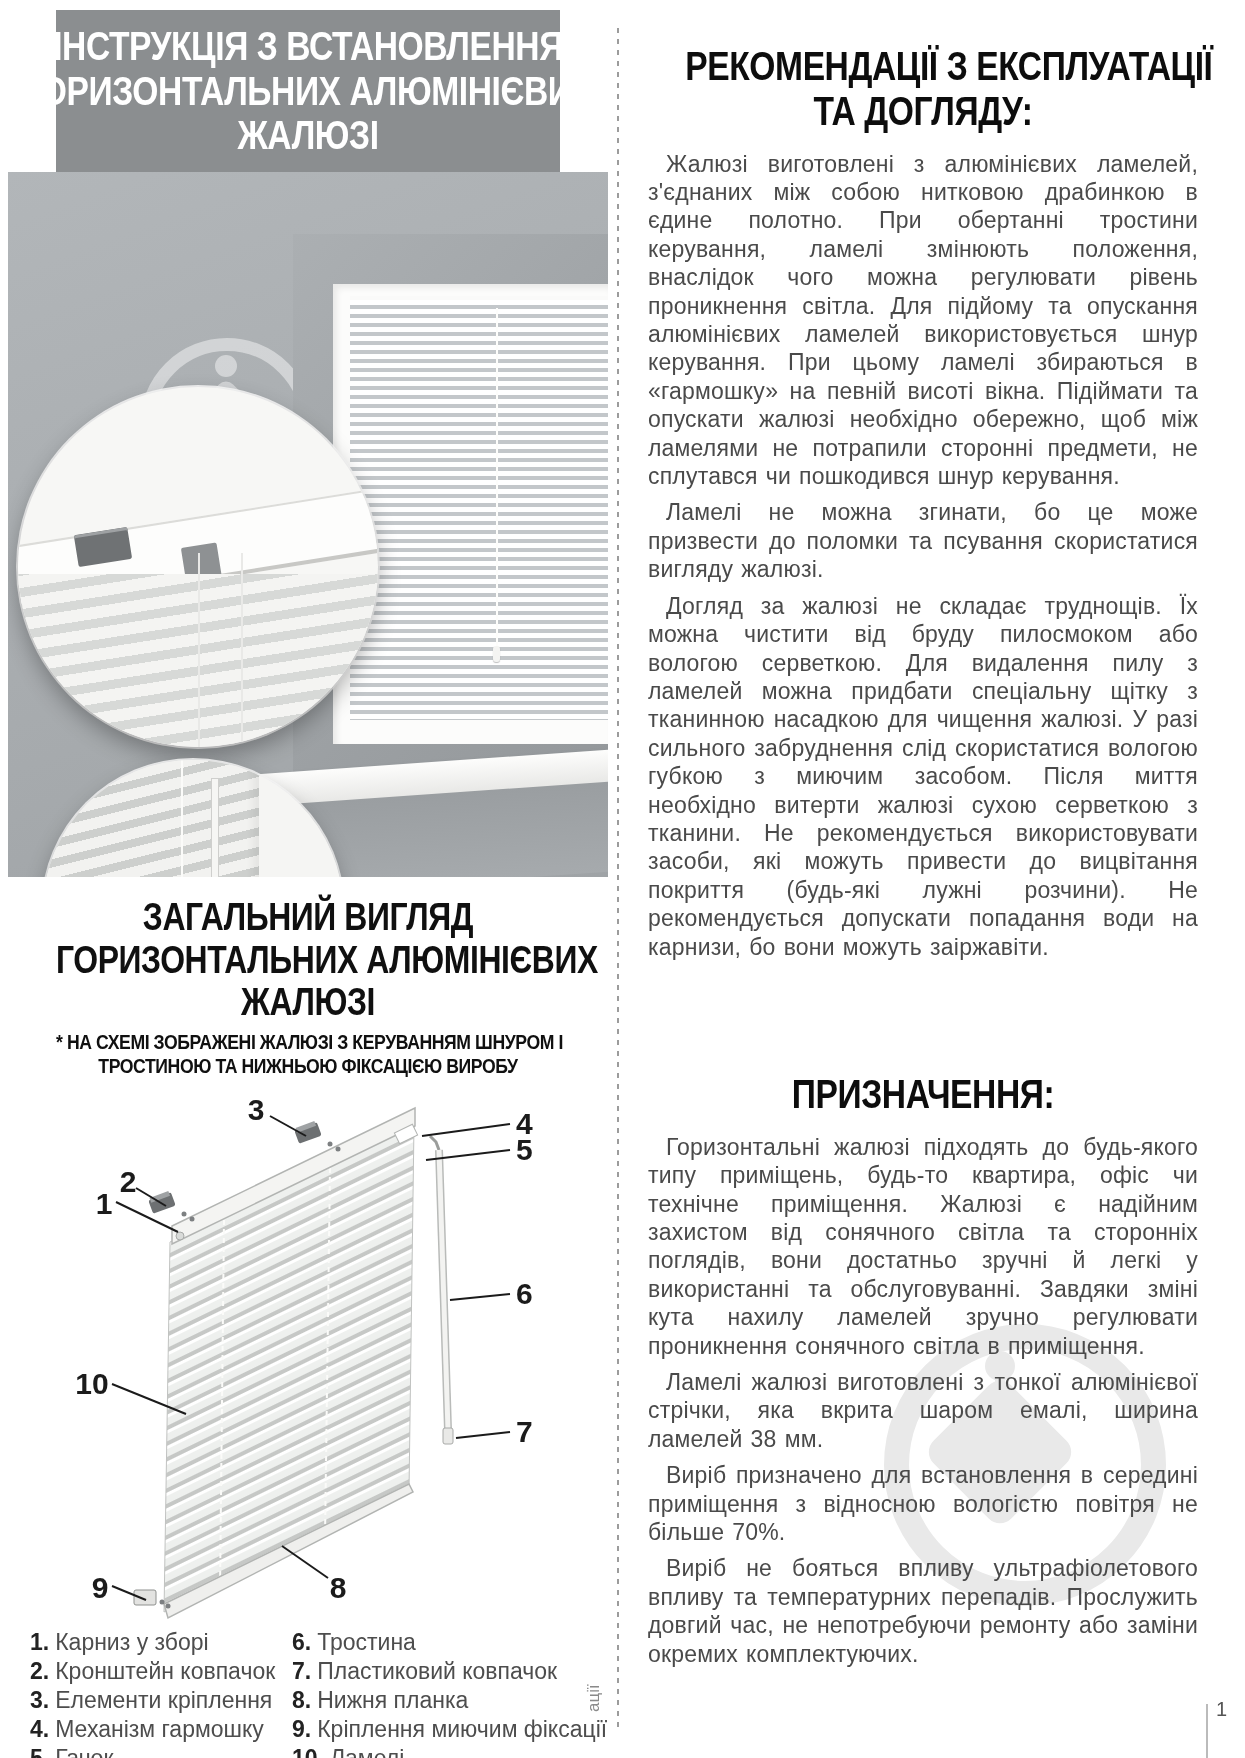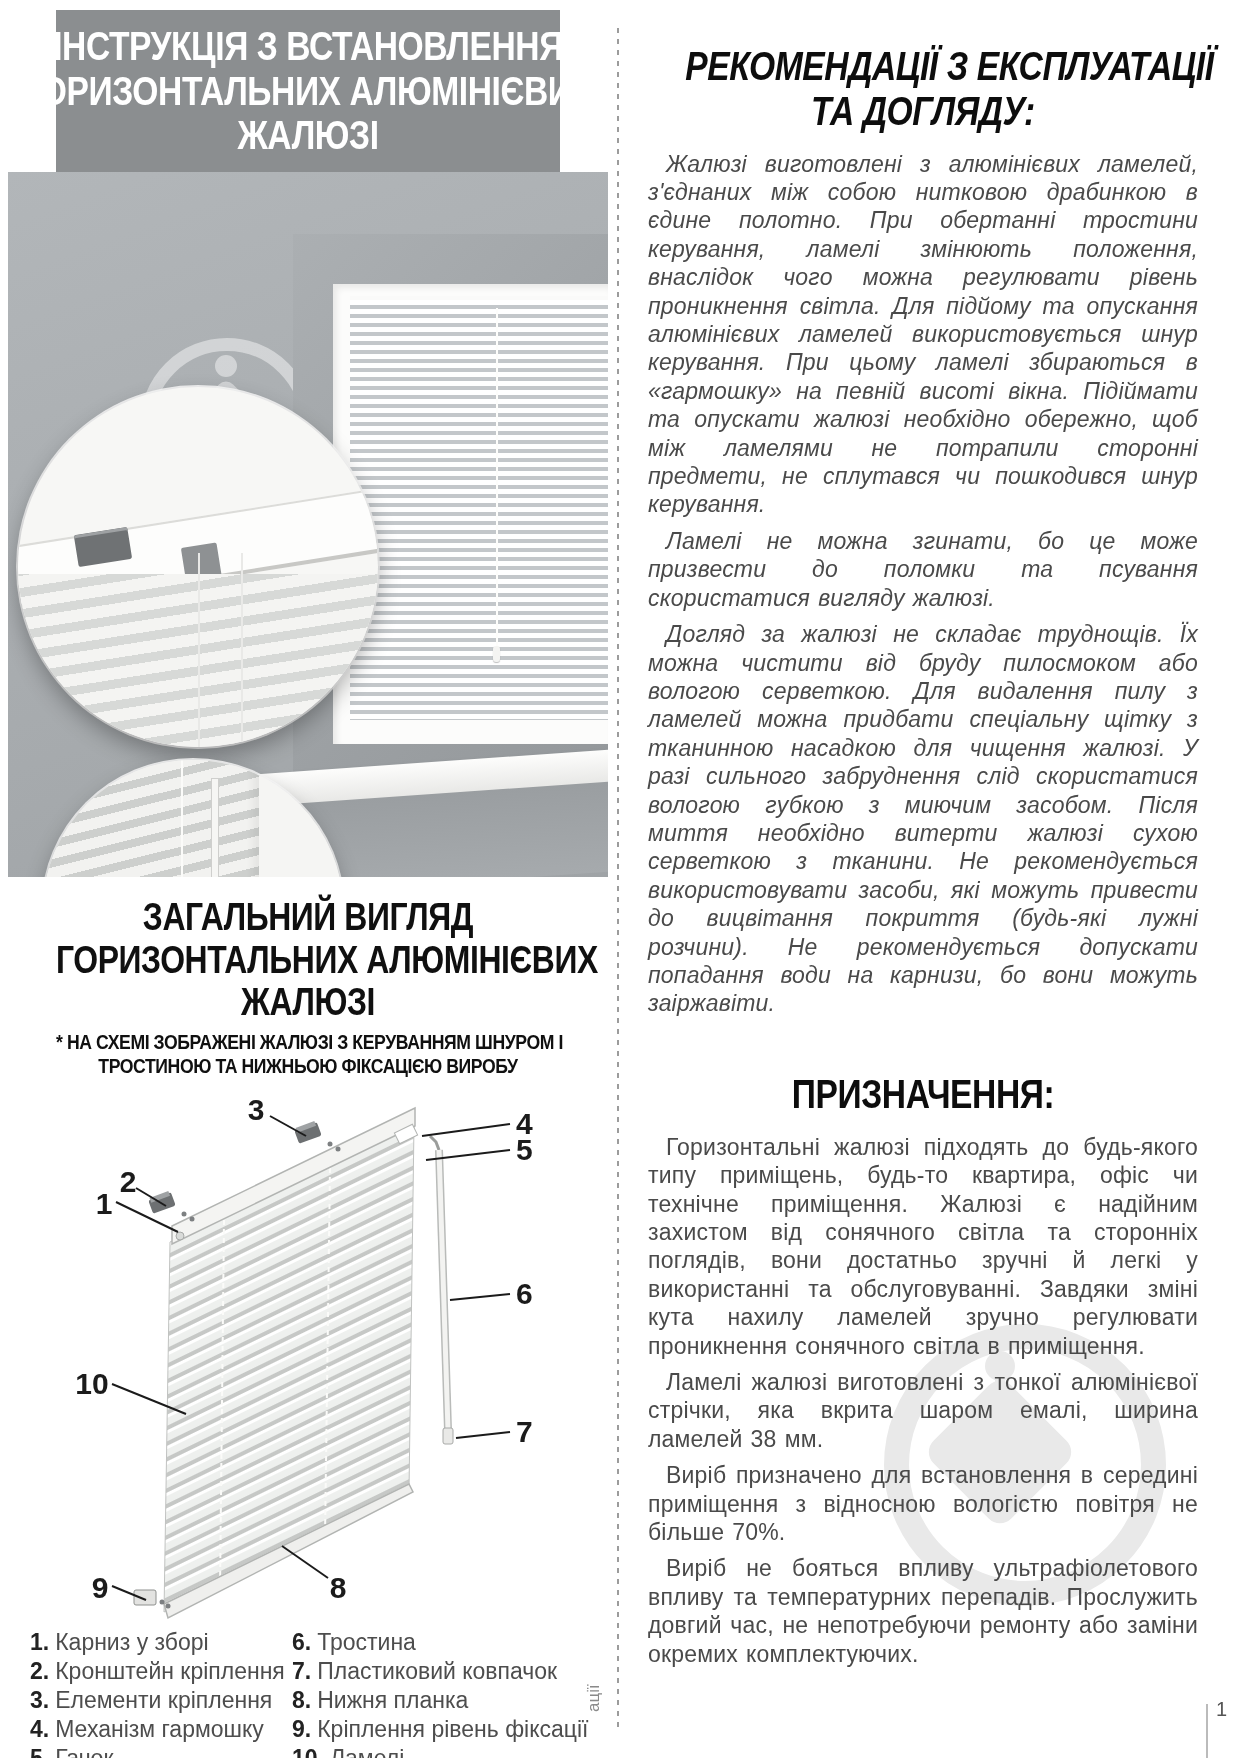--- a/index.html
+++ b/index.html
@@ -81,21 +81,21 @@
   #divider{left:617px;top:28px;width:2px;height:1702px;
            background:repeating-linear-gradient(180deg,#9c9c9c 0 5px,transparent 5px 11px);}
   #sidetext{left:584px;top:1712px;color:#8a8a8a;font-size:17px;transform:rotate(-90deg);
             transform-origin:left top;white-space:nowrap;}
   #pg-rule{left:1206px;top:1704px;width:2px;height:54px;background:#bbbbbb;}
   #pg-num{left:1216px;top:1698px;font-size:20px;color:#555555;}
 
   
   .rtitle{color:#0d0d0d;}
   .rtitle .hline{font-size:40px;}
-  #care{left:640px;top:44px;width:566px;z-index:2;font-style:italic;}
+  #care{left:640px;top:44px;width:566px;z-index:2;}
   #purpose{left:640px;top:1072px;width:566px;z-index:2;}
   .body{margin-top:16px;color:#4a4a4a;font-size:23px;line-height:28.4px;text-align:justify;
         letter-spacing:.2px;word-spacing:1.5px;}
   .body p{margin:8px;text-indent:18px;}
 
   
   #wm-br{left:884px;top:1324px;width:232px;height:232px;border:25px solid #e9e9e9;z-index:1;}
   #wm-br .dot{position:absolute;left:76px;top:2px;width:30px;height:30px;border-radius:50%;background:#e9e9e9;}
   #wm-br .stem{position:absolute;left:86px;top:30px;width:10px;height:26px;background:#e9e9e9;}
   #wm-br .tag{position:absolute;left:36px;top:48px;width:110px;height:110px;border-radius:16px;background:#e9e9e9;
@@ -211,30 +211,30 @@
     <text x="516" y="264" text-anchor="start">6</text>
     <text x="516" y="402" text-anchor="start">7</text>
     <text x="338" y="558" text-anchor="middle">8</text>
     <text x="100" y="558" text-anchor="middle">9</text>
     <text x="92" y="354" text-anchor="middle">10</text>
   </svg>
 
   <div id="legend" class="abs">
     <div class="col col1">
       <div><b>1.</b><span>Карниз у зборі</span></div>
-      <div><b>2.</b><span>Кронштейн кріплення</span></div>
+      <div><b>2.</b><span>Кронштейн ковпачок</span></div>
       <div><b>3.</b><span>Елементи кріплення</span></div>
       <div><b>4.</b><span>Механізм гармошку</span></div>
       <div><b>5.</b><span>Гачок</span></div>
     </div>
     <div class="col">
       <div><b>6.</b><span>Тростина</span></div>
       <div><b>7.</b><span>Пластиковий ковпачок</span></div>
       <div><b>8.</b><span>Нижня планка</span></div>
-      <div><b>9.</b><span>Кріплення рівень фіксації</span></div>
+      <div><b>9.</b><span>Кріплення миючим фіксації</span></div>
       <div><b>10.</b><span>Ламелі</span></div>
     </div>
   </div>
 
   <div id="divider" class="abs"></div>
   <div id="sidetext" class="abs">ації</div>
   <div id="pg-rule" class="abs"></div>
   <div id="pg-num" class="abs">1</div>
 
   <div id="wm-br" class="abs wm">

